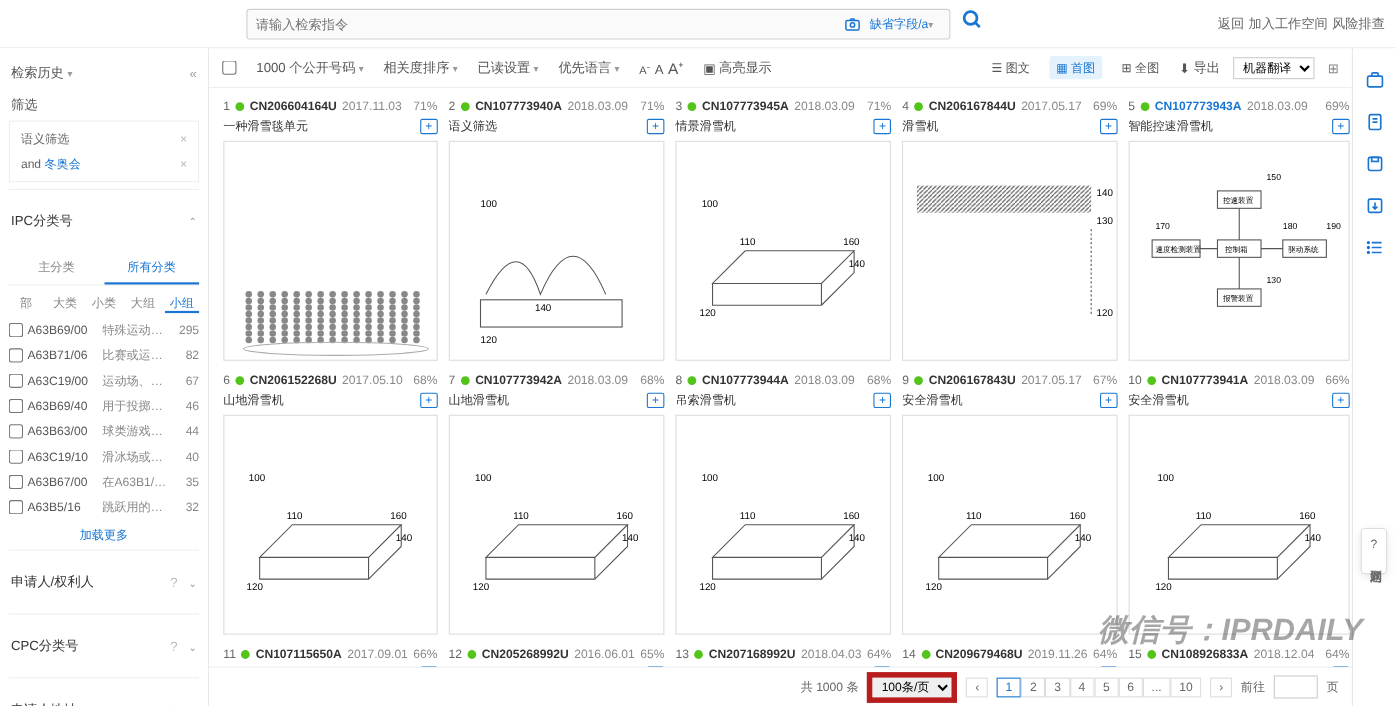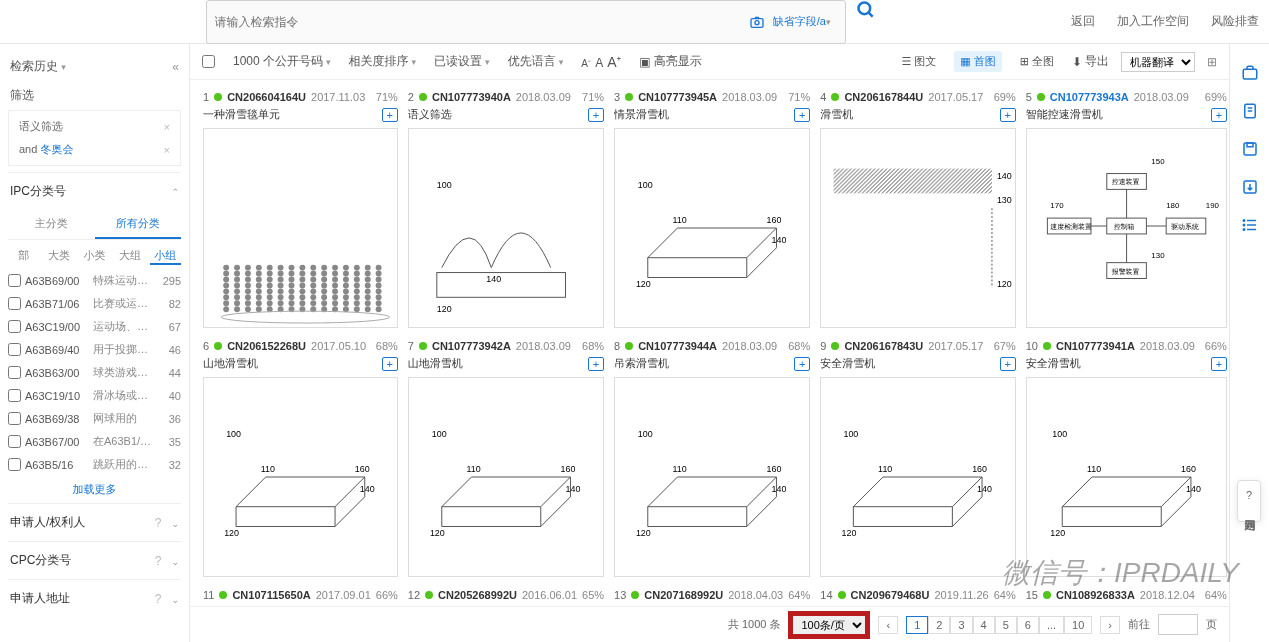--- a/index.html
+++ b/index.html
@@ -1,34 +1,34 @@
 <!DOCTYPE html>
 <html><head>
 <meta charset="utf-8">
 <style>
 *{margin:0;padding:0;box-sizing:border-box;font-family:-apple-system,"Microsoft YaHei",sans-serif}
 body{background:#f5f5f5;font-size:12px;color:#333;overflow:hidden}
 .topbar{height:44px;background:#fff;display:flex;align-items:center;padding:0 10px;border-bottom:1px solid #e8e8e8}
 .search-wrap{flex:1;display:flex;justify-content:center}
-.search-box{width:640px;height:44px;border:1px solid #d0d0d0;border-radius:3px;display:flex;align-items:center;padding:0 8px;background:#fafafa}
+.search-box{width:640px;height:28px;border:1px solid #d0d0d0;border-radius:3px;display:flex;align-items:center;padding:0 8px;background:#fafafa}
 .search-input{flex:1;border:none;outline:none;background:transparent;font-size:12px;color:#999}
 .cam-icon{width:16px;height:16px;margin-right:8px;color:#1976d2}
 .field-sel{color:#1976d2;font-size:11px;margin-right:6px;display:flex;align-items:center}
 .big-search{width:20px;height:20px;margin-left:10px;color:#1976d2}
-.top-links{display:flex;gap:22px;font-size:12px;color:#666}
+.top-links{display:flex;gap:4px;font-size:12px;color:#666}
 .top-links span{cursor:pointer}
 .main{display:flex;height:calc(100vh - 44px)}
 .sidebar{width:190px;background:#fff;border-right:1px solid #e8e8e8;overflow-y:auto;padding:8px;flex-shrink:0}
 .side-row{display:flex;justify-content:space-between;align-items:center;padding:6px 2px;font-size:12px;color:#555}
 .collapse-icon{color:#999;cursor:pointer}
 .filter-tag{display:flex;justify-content:space-between;align-items:center;padding:4px 6px;font-size:11px;color:#666}
 .filter-tag .x{color:#bbb;cursor:pointer}
 .blue-link{color:#1976d2}
 .filter-input{width:100%;border:1px solid #ddd;padding:5px;font-size:11px;margin:6px 0;color:#999}
-.section-hdr{display:flex;justify-content:space-between;align-items:center;padding:10px 2px;font-size:12px;color:#333;border-top:1px solid #eee;cursor:pointer}
+.section-hdr{display:flex;justify-content:space-between;align-items:center;padding:20px 2px;font-size:12px;color:#333;border-top:1px solid #eee;cursor:pointer}
 .ipc-tabs{display:flex;border-bottom:1px solid #eee;margin-bottom:4px}
 .ipc-tab{flex:1;text-align:center;padding:6px 0;font-size:11px;color:#888;cursor:pointer}
 .ipc-tab.active{color:#1976d2;border-bottom:2px solid #1976d2}
 .level-row{display:flex;gap:4px;padding:4px 0;font-size:11px;color:#888}
 .level-row span{flex:1;text-align:center;cursor:pointer}
 .level-row span.active{color:#1976d2;border-bottom:2px solid #1976d2}
 .ipc-item{display:flex;align-items:center;padding:4px 0;font-size:11px}
 .ipc-item input{margin-right:4px}
 .ipc-code{color:#555;width:68px}
 .ipc-desc{color:#888;flex:1;white-space:nowrap;overflow:hidden;text-overflow:ellipsis}
@@ -60,21 +60,21 @@
 .thumb{height:200px;border:1px solid #ddd;background:#fff;display:flex;align-items:center;justify-content:center;position:relative;overflow:hidden}
 .thumb svg{width:100%;height:100%}
 .pager{height:36px;border-top:1px solid #eee;display:flex;align-items:center;justify-content:flex-end;padding:0 12px;gap:8px;font-size:11px;color:#666}
 .pager select{border:5px solid #b91c1c;padding:2px 4px;font-size:11px}
 .pg{padding:2px 7px;border:1px solid #ddd;cursor:pointer;background:#fff}
 .pg.active{border-color:#1976d2;color:#1976d2}
 .pg-input{width:40px;border:1px solid #ccc;padding:2px;text-align:center}
 .right-rail{width:40px;background:#fff;border-left:1px solid #e8e8e8;display:flex;flex-direction:column;align-items:center;padding-top:20px;gap:20px}
 .rail-icon{width:18px;height:18px;color:#1976d2;cursor:pointer}
 .help-float{position:fixed;right:8px;bottom:120px;background:#fff;border:1px solid #ddd;border-radius:4px;padding:8px 4px;font-size:11px;color:#666;text-align:center;width:24px;box-shadow:0 2px 8px rgba(0,0,0,0.1)}
-.watermark{position:fixed;right:30px;bottom:50px;font-size:28px;color:rgba(0,0,0,0.35);font-style:italic;font-weight:normal;pointer-events:none}
+.watermark{position:fixed;right:30px;bottom:50px;font-size:28px;color:rgba(0,0,0,0.35);font-style:italic;font-weight:bold;pointer-events:none}
 </style>
 </head>
 <body>
 
 <div class="topbar">
   <div class="search-wrap">
     <div class="search-box">
       <input class="search-input" placeholder="请输入检索指令" style="">
       <svg class="cam-icon" viewBox="0 0 24 24" fill="none" stroke="currentColor" stroke-width="2">
           <rect x="3" y="7" width="18" height="13" rx="2"></rect>
@@ -161,26 +161,20 @@
           <input type="checkbox" style="">
           <span class="ipc-code">A63B63/00</span>
           <span class="ipc-desc">球类游戏的球...</span>
           <span class="ipc-count">44</span>
         </div>
         <div class="ipc-item">
           <input type="checkbox" style="">
           <span class="ipc-code">A63C19/10</span>
           <span class="ipc-desc">滑冰场或滚轮...</span>
           <span class="ipc-count">40</span>
-        </div>
-        <div class="ipc-item">
-          <input type="checkbox" style="">
-          <span class="ipc-code">A63B69/38</span>
-          <span class="ipc-desc">网球用的</span>
-          <span class="ipc-count">36</span>
         </div>
         <div class="ipc-item">
           <input type="checkbox" style="">
           <span class="ipc-code">A63B67/00</span>
           <span class="ipc-desc">在A63B1/00至...</span>
           <span class="ipc-count">35</span>
         </div>
         <div class="ipc-item">
           <input type="checkbox" style="">
           <span class="ipc-code">A63B5/16</span>

